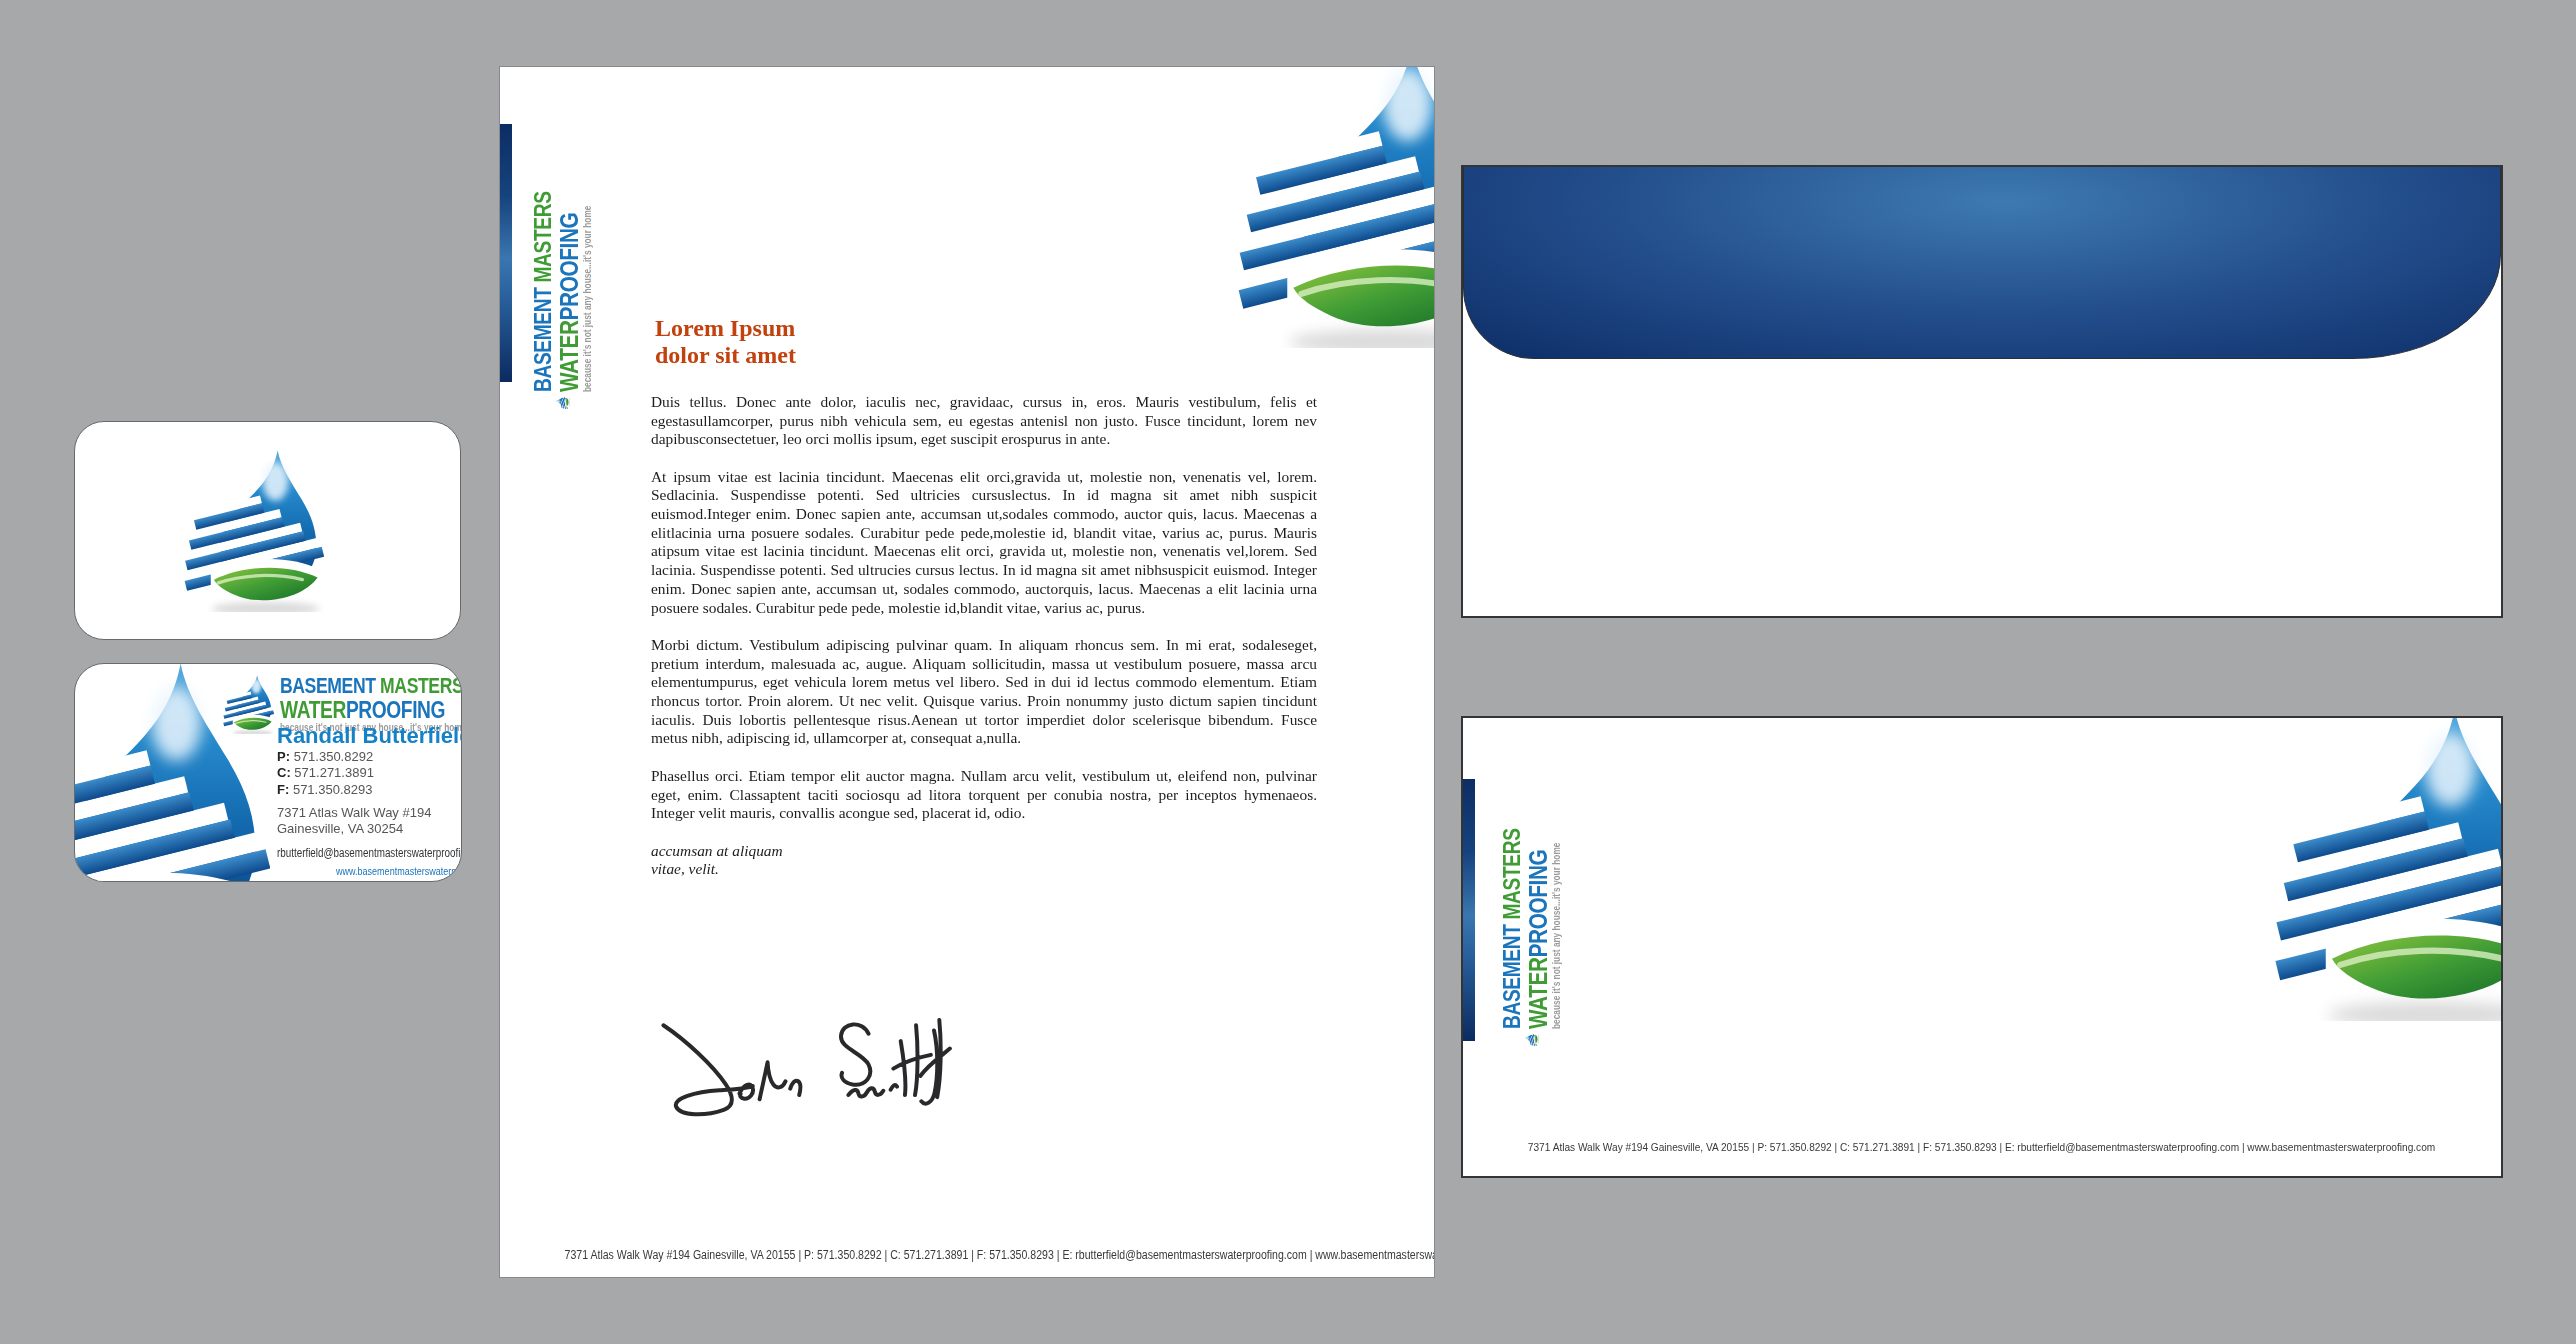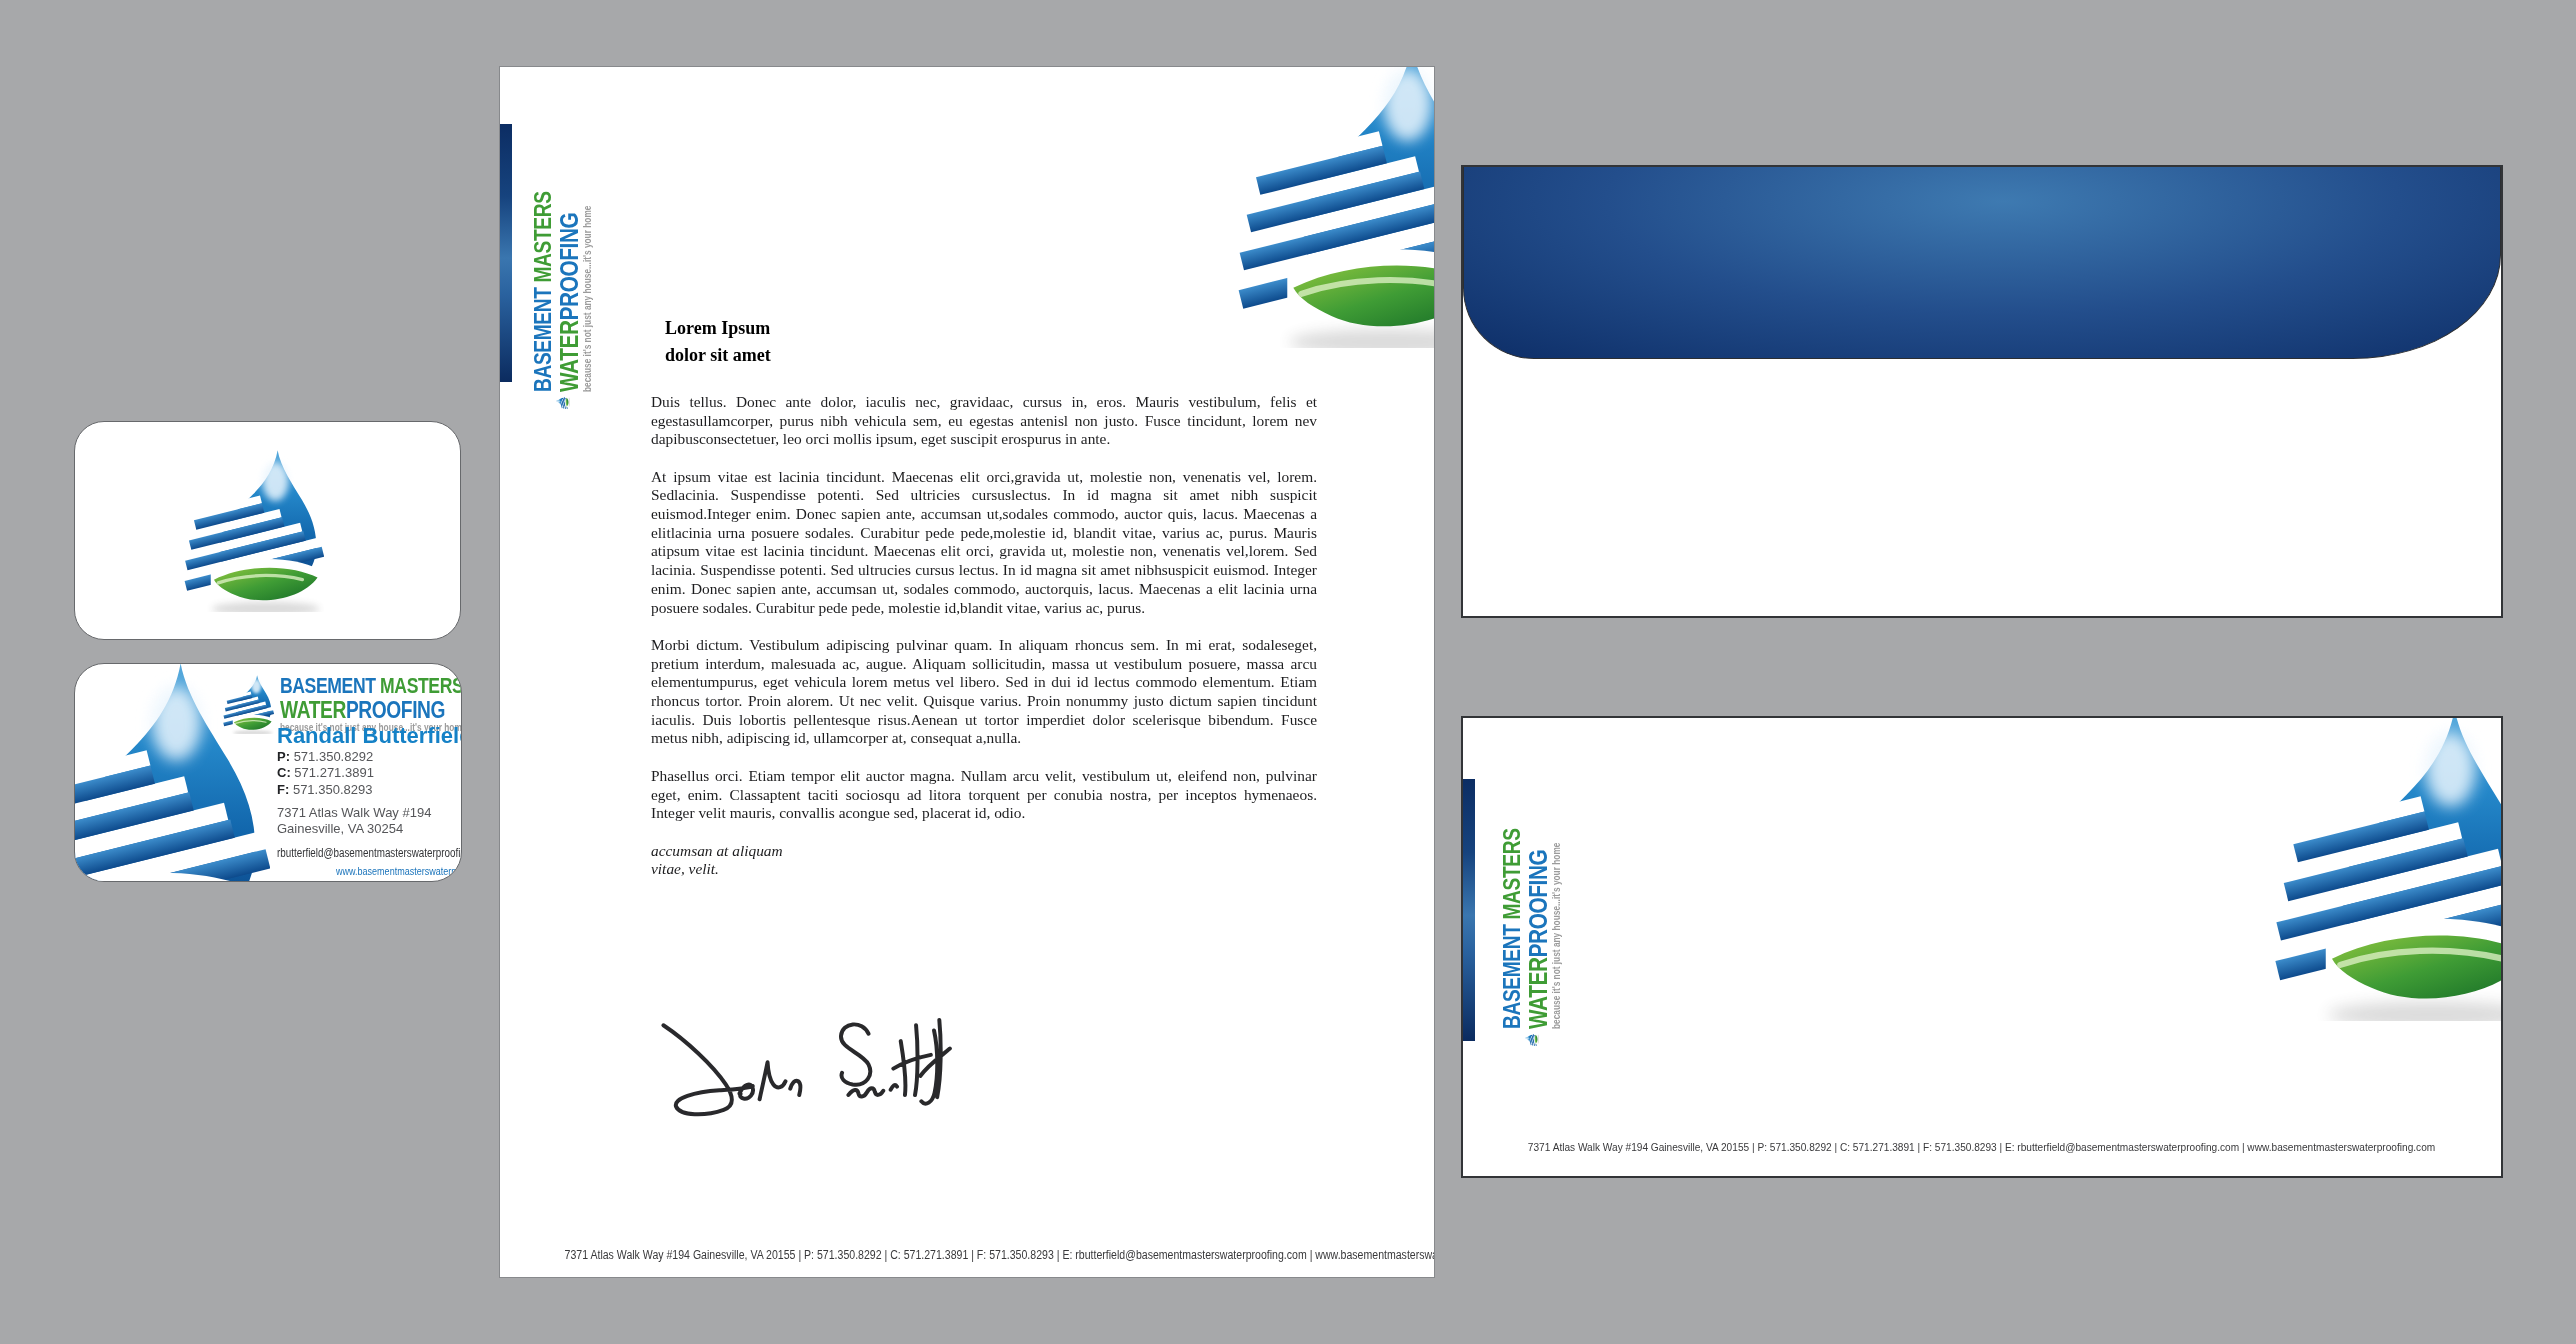--- a/index.html
+++ b/index.html
@@ -46,21 +46,21 @@
   .cname{font-weight:bold;font-size:22px;color:#1581c6;margin-bottom:4.4px;white-space:nowrap;}
   .plabel{font-weight:bold;color:#222326;}
   .addr{margin-top:6.6px;}
   .squeeze{display:inline-block;white-space:nowrap;transform:scaleX(.82);transform-origin:0 50%;}
   .email{margin-top:6.6px;font-size:12px;color:#333437;}
   .site{margin-top:1.6px;font-size:11px;font-weight:normal;color:#1b74bb;text-align:right;}
 
   
   .letterbody{position:absolute;left:151px;top:248px;width:666px;
               font-family:"Liberation Serif",serif;color:#1d1d1f;}
-  .heading{font-size:18px;line-height:27.4px;font-weight:bold;color:#000000;margin:0 0 23px 14px;}
+  .heading{font-size:24px;line-height:27.4px;font-weight:bold;color:#c2410c;margin:0 0 23px 4px;}
   .letterbody p{font-size:15.4px;line-height:18.7px;margin:0 0 18.7px 0;text-align:justify;}
   .closing{margin:0;font-style:italic;}
   .sig{position:absolute;left:156px;top:944px;}
 
   
   .sheet-footer{position:absolute;left:0;right:0;text-align:center;color:#39393b;}
   .sheet-footer span{display:inline-block;white-space:nowrap;transform:scaleX(.88);}
   #letterhead .sheet-footer{bottom:15.4px;} #letterhead .sheet-footer span{font-size:12px;}
   #env-front .sheet-footer{bottom:23px;}  #env-front .sheet-footer span{font-size:11.5px;}
 </style>

